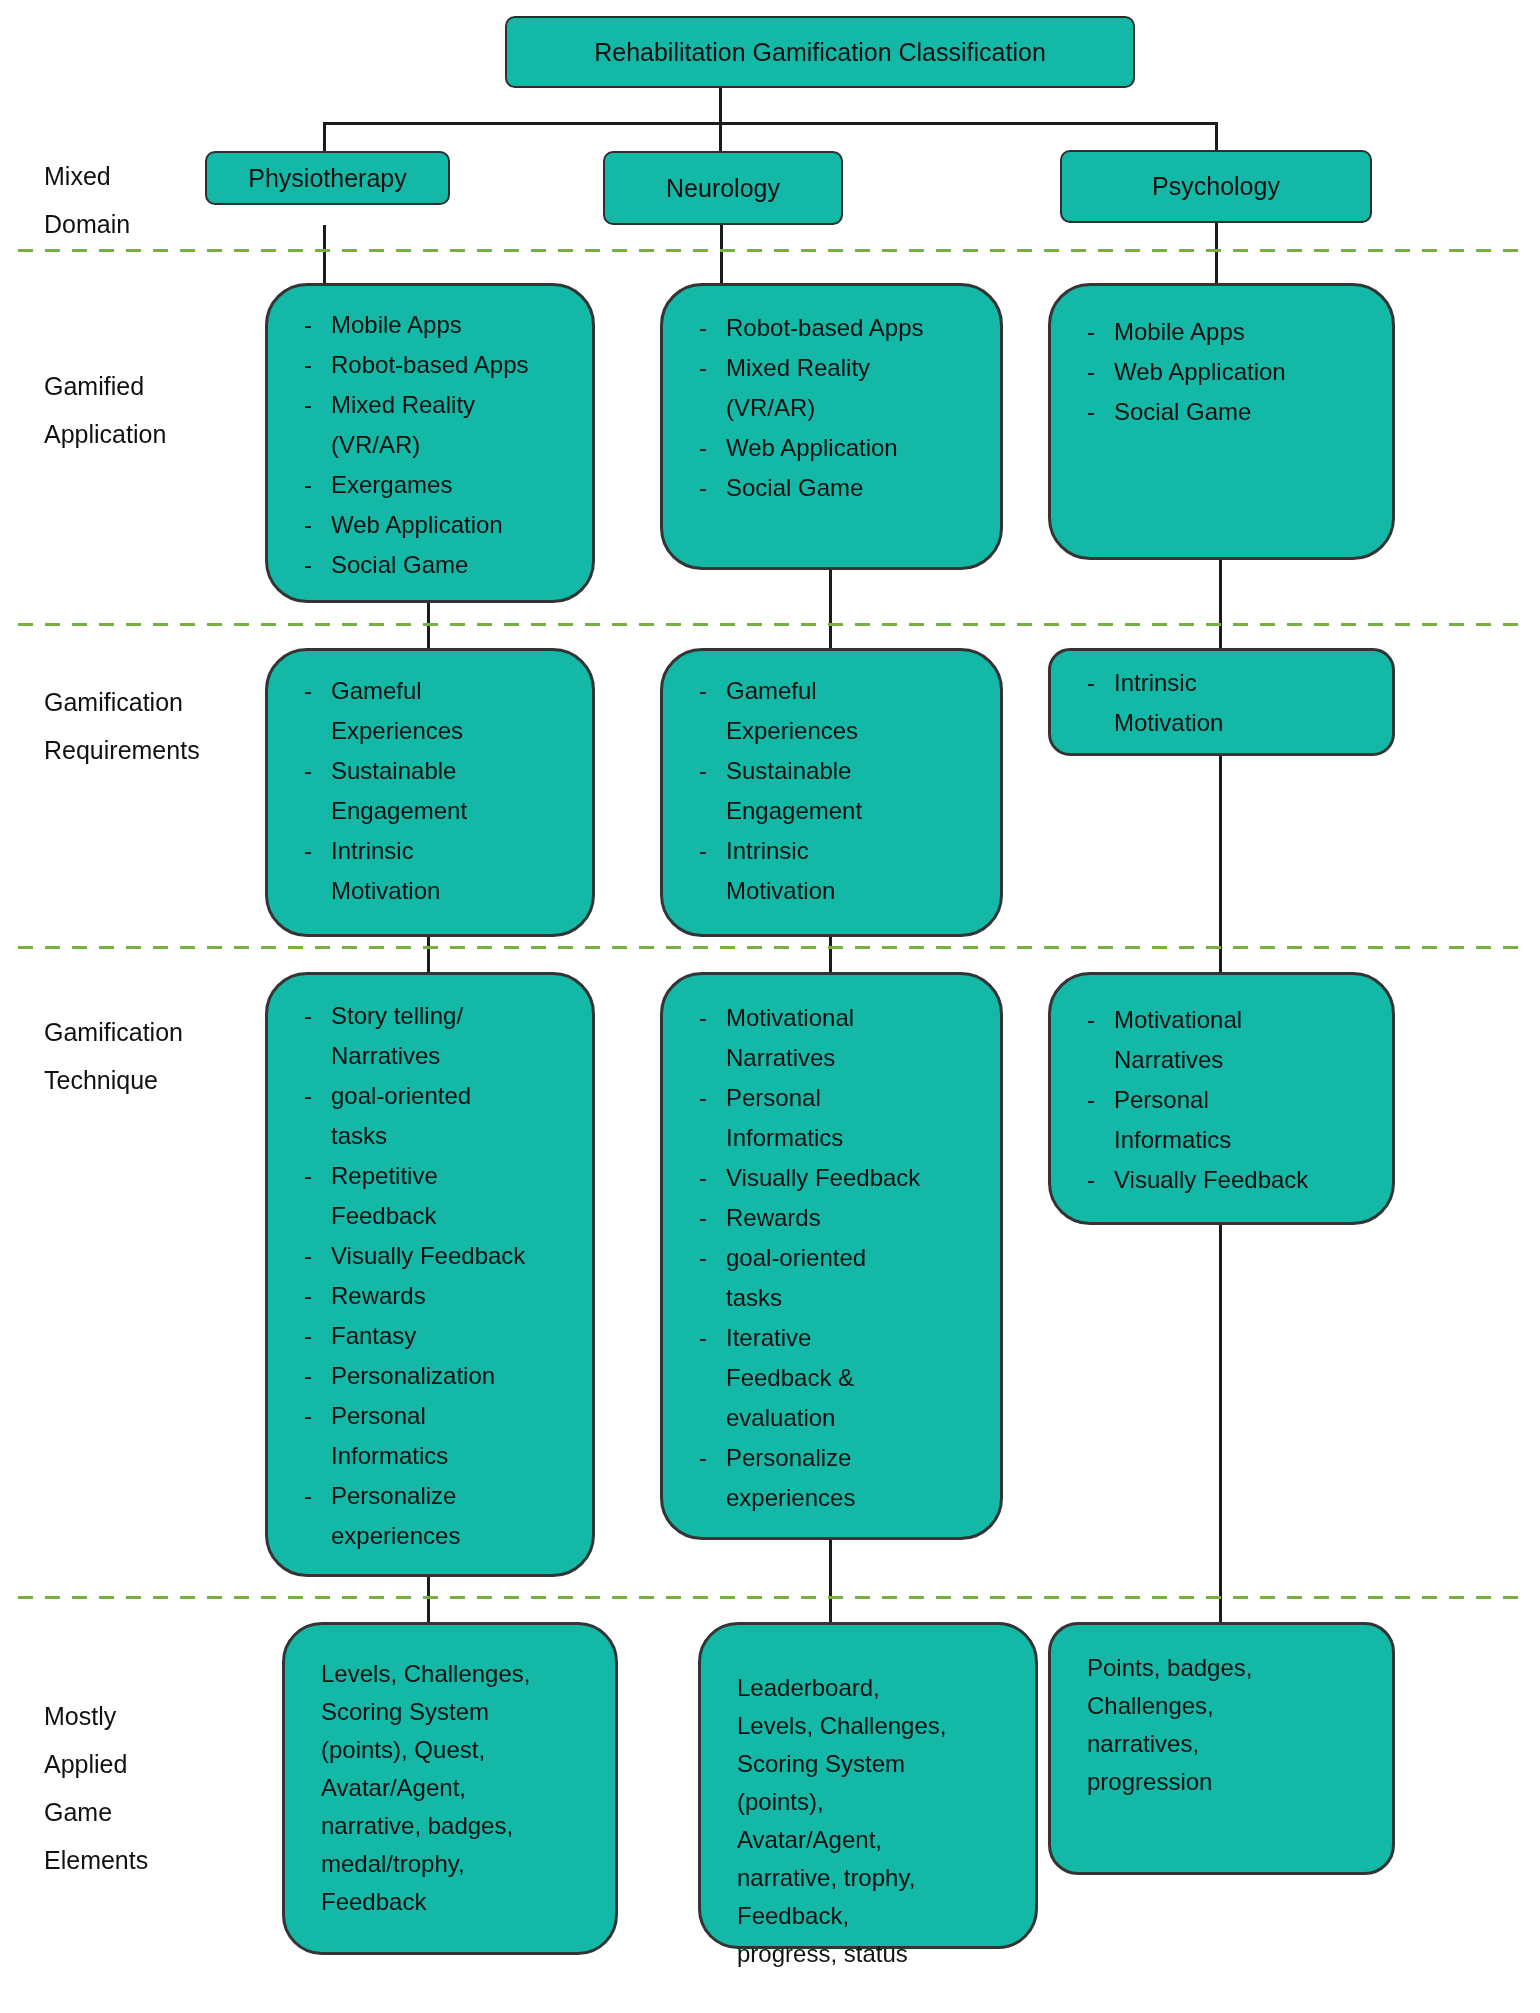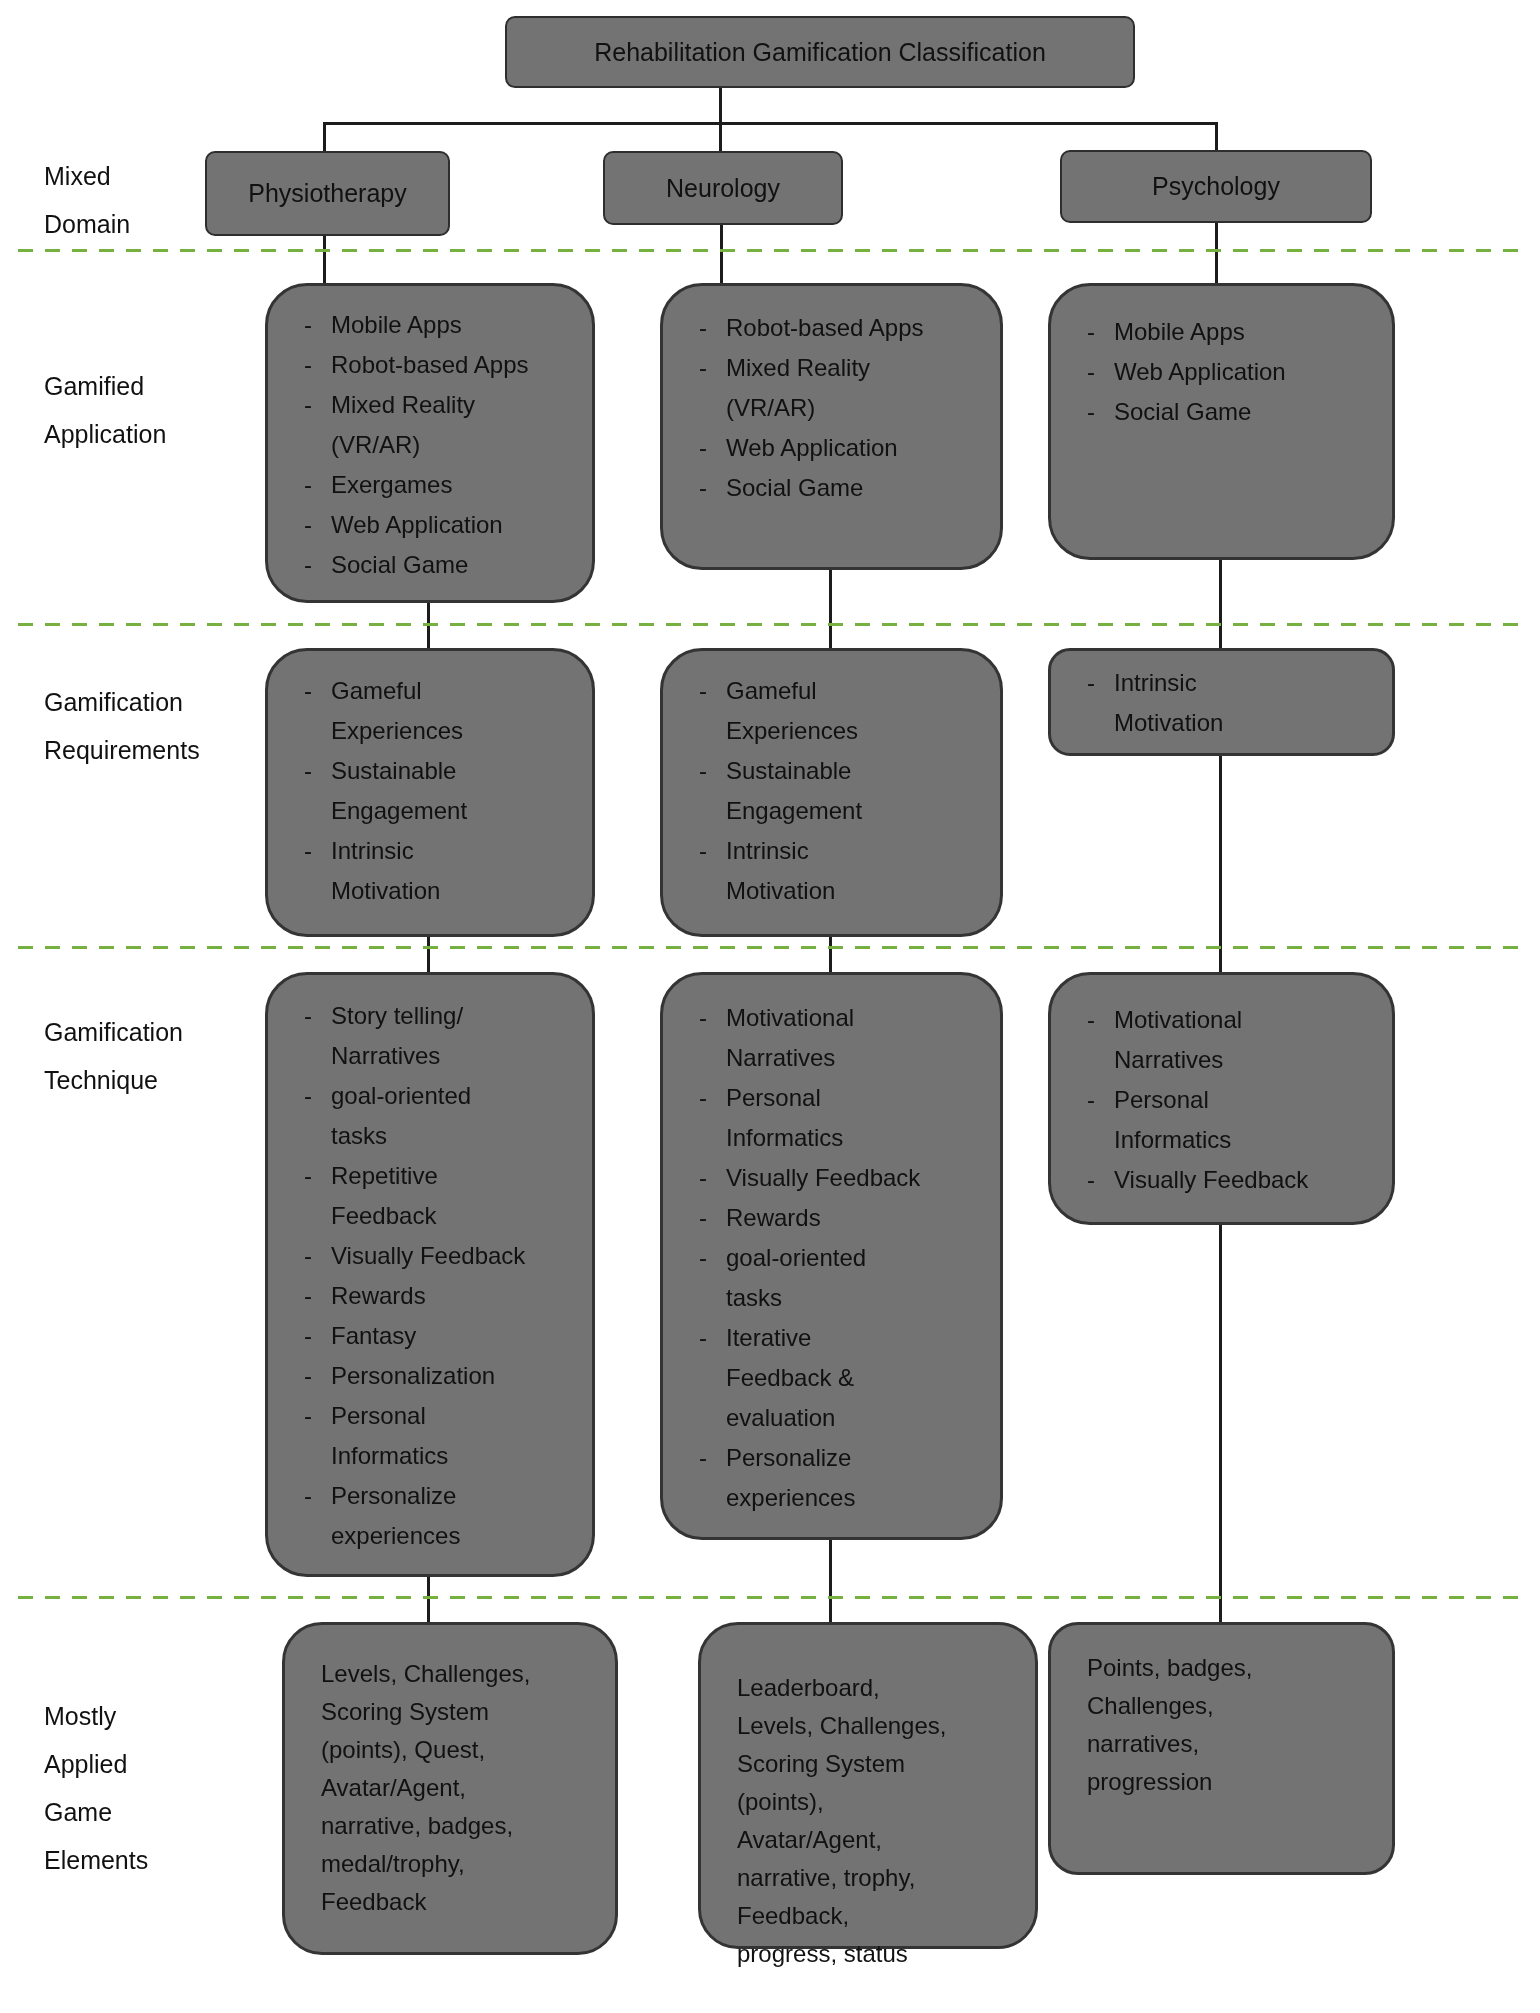--- a/index.html
+++ b/index.html
@@ -13,21 +13,21 @@
   
   .vline{position:absolute;width:3px;background:#1c1c1c;}
   .hline{position:absolute;height:3px;background:#1c1c1c;}
   
   .divider{
     position:absolute;left:18px;width:1504px;height:3px;
     background:repeating-linear-gradient(90deg,#76b041 0 15px,transparent 15px 27px);
   }
   
   .node{
-    position:absolute;background:#737373;box-sizing:border-box;
+    position:absolute;background:#14b8a6;box-sizing:border-box;
     border:2px solid #2e2e2e;
   }
   .head{
     border-radius:10px;display:flex;align-items:center;justify-content:center;
     font-size:25px;text-align:center;
   }
   .listbox{
     border:3px solid #343434;border-radius:42px;
     font-size:24px;line-height:40px;
     padding-left:36px;padding-right:14px;
@@ -82,21 +82,21 @@
 Requirements</div>
   <div class="rowlabel" style="top:1008px;">Gamification
 Technique</div>
   <div class="rowlabel" style="top:1692px;">Mostly
 Applied
 Game
 Elements</div>
 
   <div class="node head" style="left:505px;top:16px;width:630px;height:72px;">Rehabilitation Gamification Classification</div>
 
-  <div class="node head" style="left:205px;top:151px;width:245px;height:85px;">Physiotherapy</div>
+  <div class="node head" style="left:205px;top:151px;width:245px;height:54px;">Physiotherapy</div>
   <div class="node head" style="left:603px;top:151px;width:240px;height:74px;text-align:right;">Neurology</div>
   <div class="node head" style="left:1060px;top:150px;width:312px;height:73px;">Psychology</div>
 
   <div class="node listbox" style="left:265px;top:283px;width:330px;height:320px;padding-top:19px;">
     <div class="li">
         <span class="dash">-</span>
         <span class="li-text">Mobile Apps</span>
       </div>
     <div class="li">
         <span class="dash">-</span>

